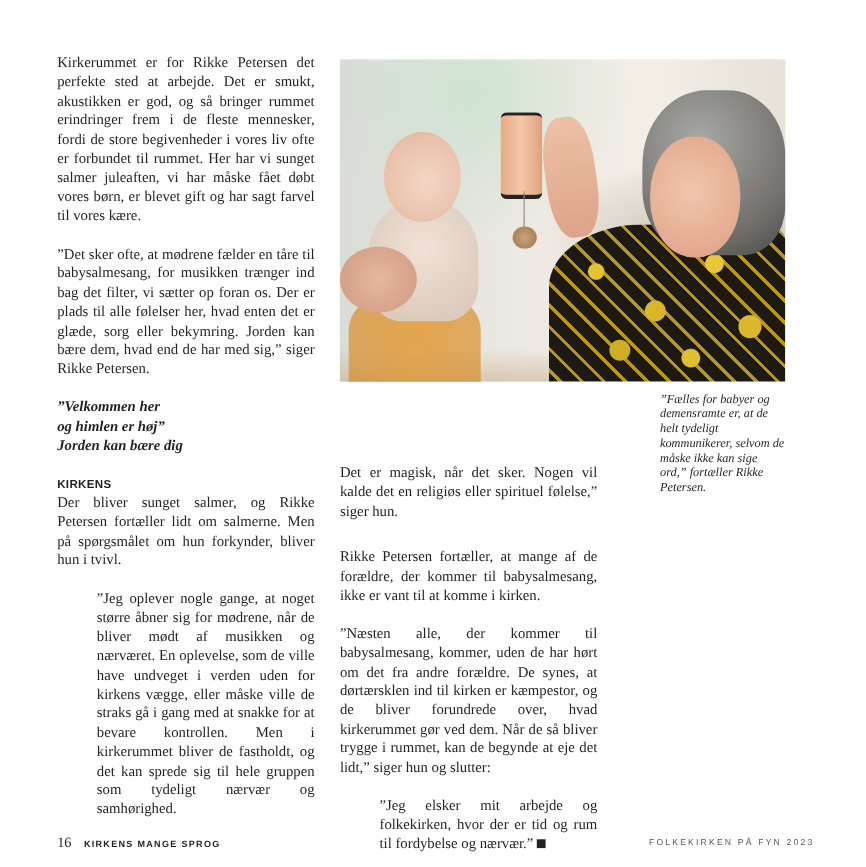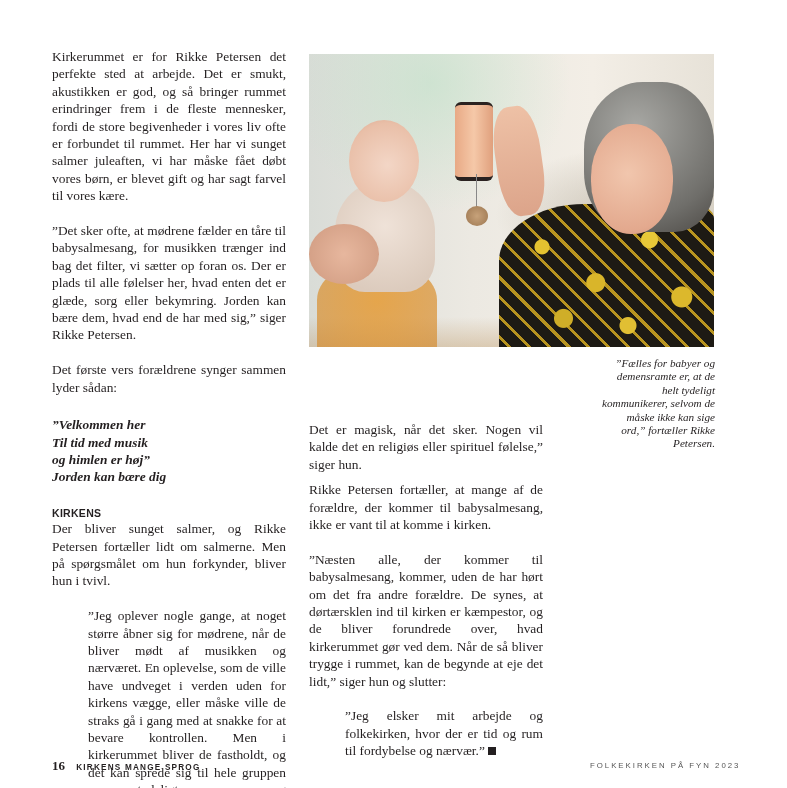--- a/index.html
+++ b/index.html
@@ -46,39 +46,37 @@
                background:
                  radial-gradient(circle at 20% 30%, #e4c230 0 7px, transparent 8px),
                  radial-gradient(circle at 45% 55%, #d9b52a 0 9px, transparent 10px),
                  radial-gradient(circle at 70% 25%, #e8c838 0 8px, transparent 9px),
                  radial-gradient(circle at 85% 65%, #dcb82c 0 10px, transparent 11px),
                  radial-gradient(circle at 30% 80%, #cfae28 0 9px, transparent 10px),
                  radial-gradient(circle at 60% 85%, #e1bf33 0 8px, transparent 9px),
                  repeating-linear-gradient(45deg, #1d1a14 0 6px, #b89420 6px 9px, #1d1a14 9px 14px);
              }
 
-  #caption { position:absolute; left:600px; top:357px; width:115px; text-align:right;
+  #caption { position:absolute; left:600px; top:357px; width:115px; text-align:left;
              font-style:italic; font-size:11.2px; line-height:13.4px; color:#231f20; }
 
   #footer-left { position:absolute; left:52px; top:758px; font-size:13px; }
-  #page-num { font-family:"Liberation Serif",serif; font-weight:bold; font-size:13px; margin-right:8px; }
+  #page-num { font-family:"Liberation Serif",serif; font-weight:normal; font-size:13px; margin-right:8px; }
   #section-name { font-family:"Liberation Sans",sans-serif; font-weight:bold; font-size:8.2px; letter-spacing:1.2px; }
   #footer-right { position:absolute; left:590px; top:761px; font-family:"Liberation Sans",sans-serif;
                   font-size:7.8px; letter-spacing:2px; color:#555; }
 </style>
 </head>
 <body>
 
 <div id="col1" class="col">
   <p>Kirkerummet er for Rikke Petersen det perfekte sted at arbejde. Det er smukt, akustikken er god, og så bringer rummet erindringer frem i de fleste mennesker, fordi de store begivenheder i vores liv ofte er forbundet til rummet. Her har vi sunget salmer juleaften, vi har måske fået døbt vores børn, er blevet gift og har sagt farvel til vores kære.</p>
   <p>”Det sker ofte, at mødrene fælder en tåre til babysalmesang, for musikken trænger ind bag det filter, vi sætter op foran os. Der er plads til alle følelser her, hvad enten det er glæde, sorg eller bekymring. Jorden kan bære dem, hvad end de har med sig,” siger Rikke Petersen.</p>
-  <p style="margin-bottom:20px;">Det første vers forældrene synger sammen lyder sådan:</p>
   <p class="poem">
     <span>”Velkommen her</span>
-    <span>Til tid med musik</span>
     <span>og himlen er høj”</span>
     <span>Jorden kan bære dig</span>
   </p>
   <h3 class="head">KIRKENS</h3>
   <p>Der bliver sunget salmer, og Rikke Petersen fortæller lidt om salmerne. Men på spørgsmålet om hun forkynder, bliver hun i tvivl.</p>
   <p class="last">”Jeg oplever nogle gange, at noget større åbner sig for mødrene, når de bliver mødt af musikken og nærværet. En oplevelse, som de ville have undveget i verden uden for kirkens vægge, eller måske ville de straks gå i gang med at snakke for at bevare kontrollen. Men i kirkerummet bliver de fastholdt, og det kan sprede sig til hele gruppen som tydeligt nærvær og samhørighed.</p>
 </div>
 
 <div id="photo">
   <div class="bg1"></div>
@@ -92,21 +90,21 @@
   <div class="chime"></div>
   <div class="chime-string"></div>
   <div class="chime-disc"></div>
   <div class="woman-hair"></div>
   <div class="woman-face"></div>
 </div>
 
 <div id="caption">”Fælles for babyer og demensramte er, at de helt tydeligt kommunikerer, selvom de måske ikke kan sige ord,” fortæller Rikke Petersen.</div>
 
 <div id="col2" class="col">
-  <p style="margin-bottom:8px;">Det er magisk, når det sker. Nogen vil kalde det en religiøs eller spirituel følelse,” siger hun.</p>
+  <p style="margin-bottom:24px;">Det er magisk, når det sker. Nogen vil kalde det en religiøs eller spirituel følelse,” siger hun.</p>
   <p>Rikke Petersen fortæller, at mange af de forældre, der kommer til babysalmesang, ikke er vant til at komme i kirken.</p>
   <p>”Næsten alle, der kommer til babysalmesang, kommer, uden de har hørt om det fra andre forældre. De synes, at dørtærsklen ind til kirken er kæmpestor, og de bliver forundrede over, hvad kirkerummet gør ved dem. Når de så bliver trygge i rummet, kan de begynde at eje det lidt,” siger hun og slutter:</p>
   <p class="last"><span>”Jeg elsker mit arbejde og folkekirken, hvor der er tid og rum til fordybelse og nærvær.”</span><span class="endmark"></span></p>
 </div>
 
 <div id="footer-left">
   <span id="page-num">16</span>
   <span id="section-name">KIRKENS MANGE SPROG</span>
 </div>
 <div id="footer-right">FOLKEKIRKEN PÅ FYN 2023</div>

